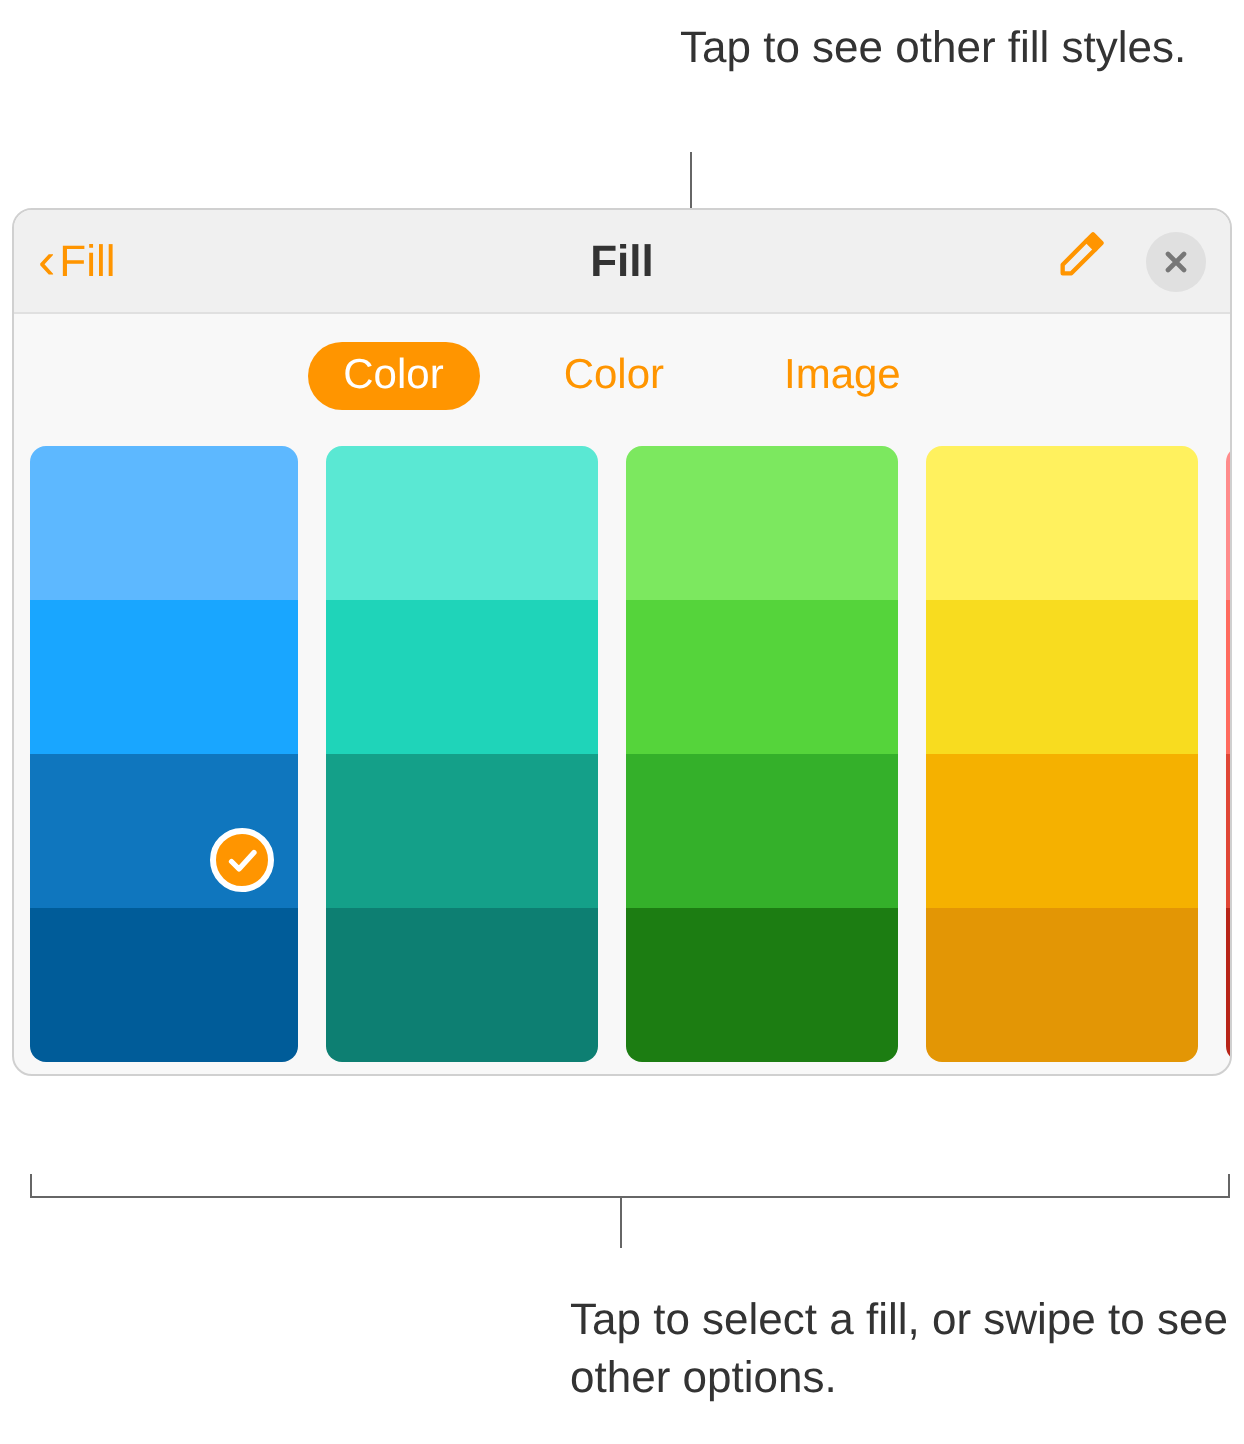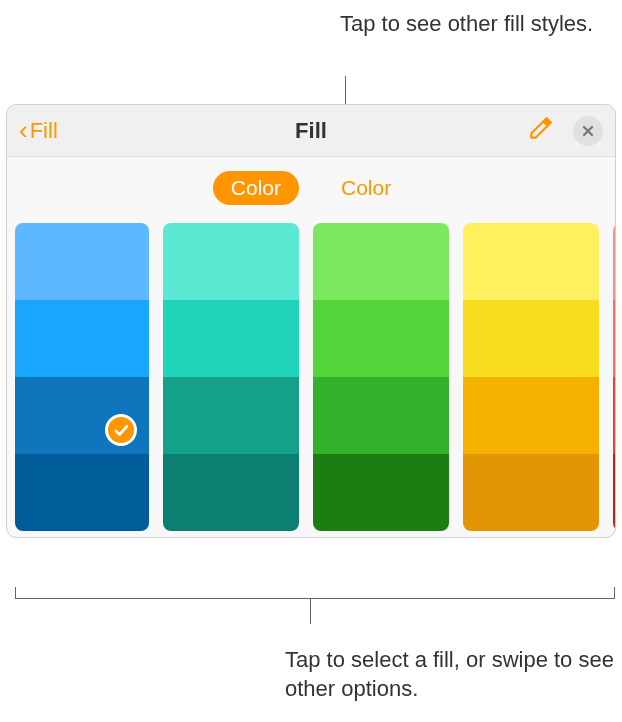--- a/index.html
+++ b/index.html
@@ -221,20 +221,21 @@
         <svg viewBox="0 0 24 24" width="16" height="16" fill="none" stroke="#777" stroke-width="3.5" stroke-linecap="round">
           <path d="M6 6l12 12M6 18L18 6"></path>
         </svg>
       </span>
     </div>
   </div>
 
   <div class="segmented-control">
     <div class="segment active">Color</div>
     <div class="segment">Color</div>
+    <div class="segment">Image</div>
   </div>
 
   <div class="swatch-grid" id="swatch-grid">
       <div class="swatch-column">
         <div class="swatch" style="background: rgb(93, 184, 255);"></div>
         <div class="swatch" style="background: rgb(25, 166, 255);"></div>
         <div class="swatch" style="background: rgb(15, 118, 190);">
           <div class="checkmark">
             <svg viewBox="0 0 24 24" fill="none" stroke="#fff" stroke-width="3.5" stroke-linecap="round" stroke-linejoin="round">
               <polyline points="5 13 10 18 20 7"></polyline>

